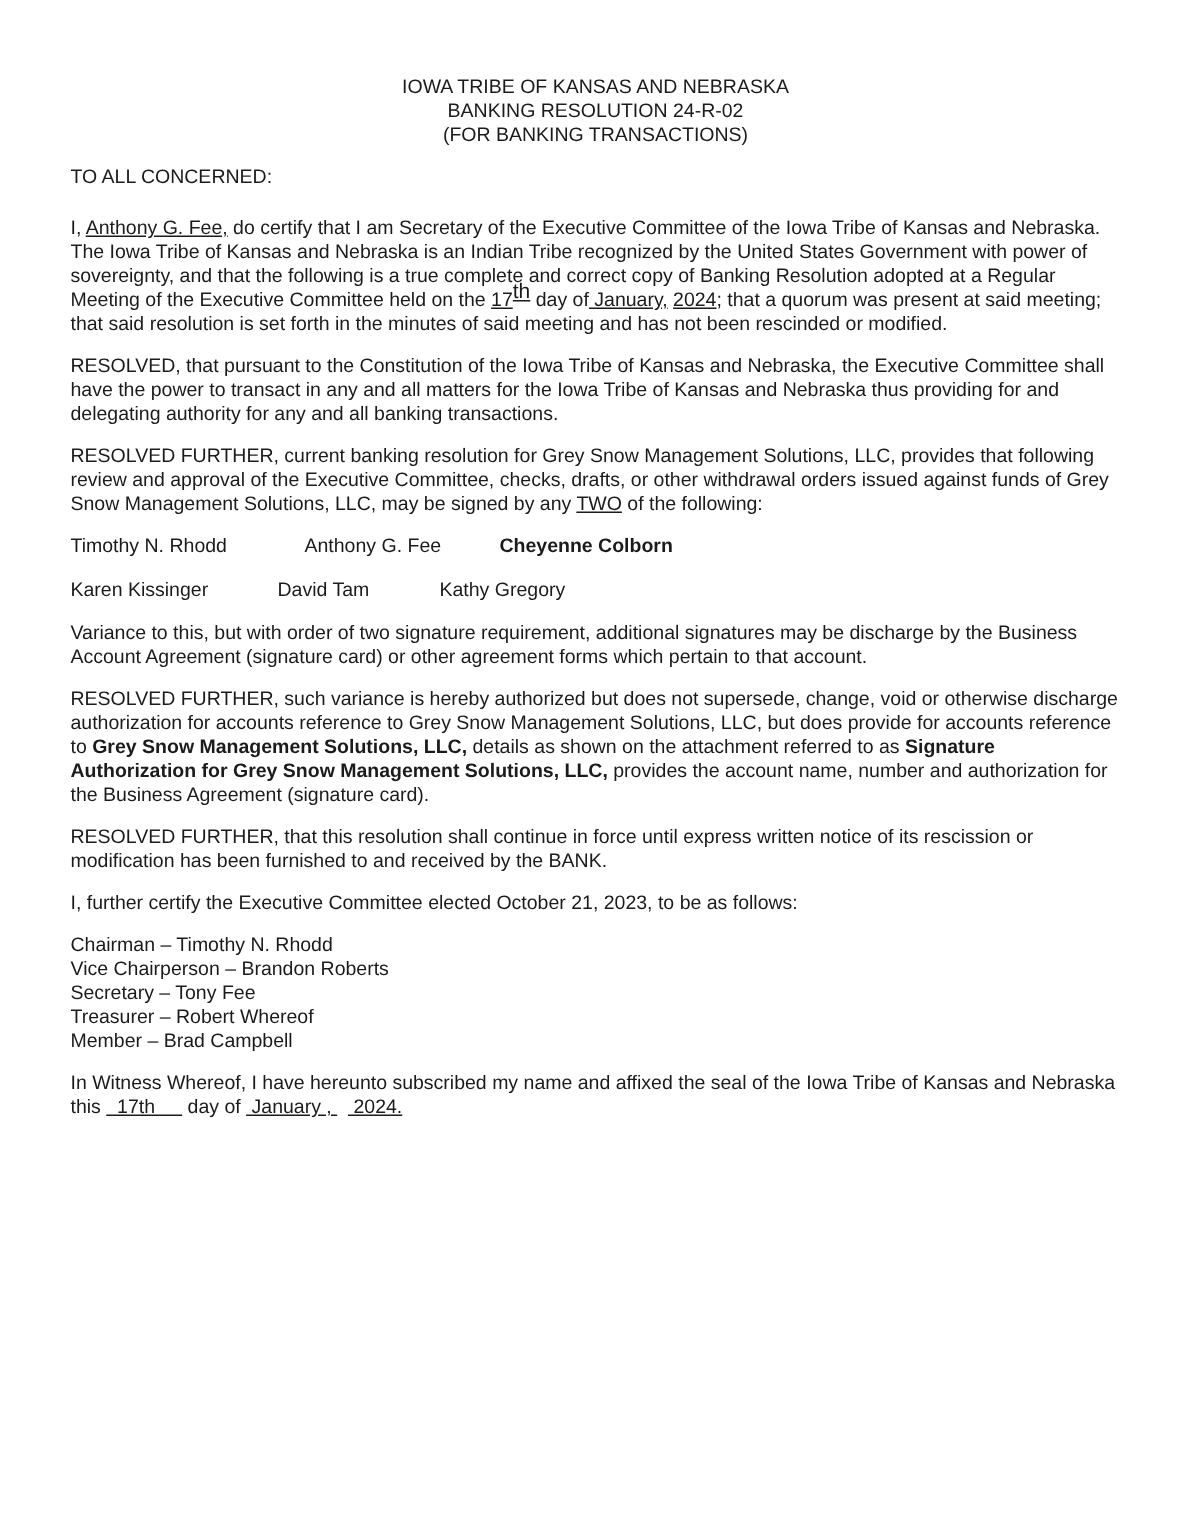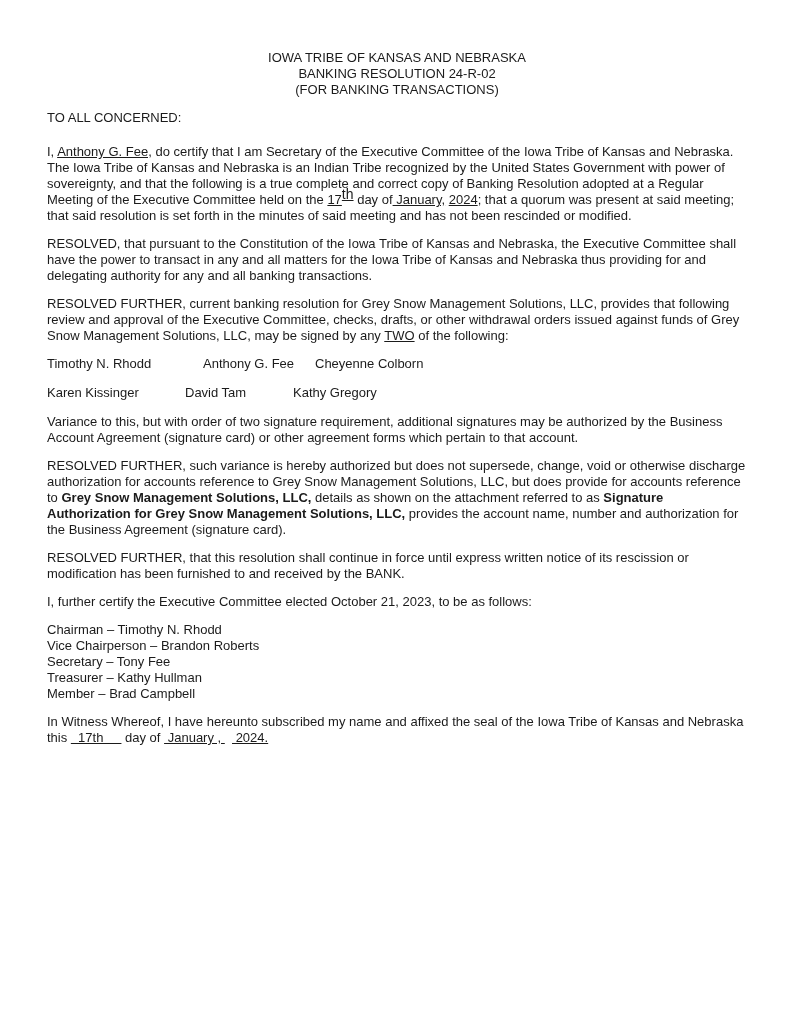--- a/index.html
+++ b/index.html
@@ -16,21 +16,21 @@
   .title-block{text-align:center;margin-bottom:12px;}
   .salutation{margin-bottom:18px;}
   .para{margin-bottom:12px;}
   .u{text-decoration:underline;}
   .b{font-weight:bold;}
   sup{font-size:14px;line-height:0;vertical-align:super;}
   .tabs{position:relative;height:16px;margin-bottom:13px;text-align:right;}
   .tabs span{position:absolute;top:0;white-space:nowrap;}
   .row1 span:nth-child(1){left:0;}
   .row1 span:nth-child(2){left:156px;}
-  .row1 span:nth-child(3){left:268px;}
+  .row1 span:nth-child(3){left:286px;font-weight:bold;}
   .row2 span:nth-child(1){left:0;}
   .row2 span:nth-child(2){left:138px;}
   .row2 span:nth-child(3){left:246px;}
   .officers div{line-height:16px;}
   .attest{position:absolute;left:468px;top:822px;}
   .sig-block{position:absolute;text-align:right;}
   .sig-right{left:465px;top:887px;}
   .sig-left{left:93px;top:946px;}
   .sig-line{height:7px;border-bottom:2px solid #1a1a1a;margin-bottom:2px;}
   .sig-right .sig-line{width:194px;}
@@ -62,33 +62,33 @@
       <span>Anthony G. Fee</span>
       <span>Cheyenne Colborn</span>
     </div>
 
     <div class="tabs row2">
       <span>Karen Kissinger</span>
       <span>David Tam</span>
       <span>Kathy Gregory</span>
     </div>
 
-    <div class="para">Variance to this, but with order of two signature requirement, additional signatures may be authorized by the Business Account Agreement (signature card) or other agreement forms which pertain to that account.</div>
+    <div class="para">Variance to this, but with order of two signature requirement, additional signatures may be discharge by the Business Account Agreement (signature card) or other agreement forms which pertain to that account.</div>
 
     <div class="para"><span>RESOLVED FURTHER, such variance is hereby authorized but does not supersede, change, void or otherwise discharge authorization for accounts reference to Grey Snow Management Solutions, LLC, but does provide for accounts reference to </span><span class="b">Grey Snow Management Solutions, LLC,</span><span> details as shown on the attachment referred to as </span><span class="b">Signature Authorization for Grey Snow Management Solutions, LLC,</span><span> provides the account name, number and authorization for the Business Agreement (signature card).</span></div>
 
     <div class="para">RESOLVED FURTHER, that this resolution shall continue in force until express written notice of its rescission or modification has been furnished to and received by the BANK.</div>
 
     <div class="para">I, further certify the Executive Committee elected October 21, 2023, to be as follows:</div>
 
     <div class="officers para">
       <div>Chairman – Timothy N. Rhodd</div>
       <div>Vice Chairperson – Brandon Roberts</div>
       <div>Secretary – Tony Fee</div>
-      <div>Treasurer – Kathy Hullman</div>
+      <div>Treasurer – Robert Whereof</div>
       <div>Member – Brad Campbell</div>
     </div>
 
     <div class="para"><span>In Witness Whereof, I have hereunto subscribed my name and affixed the seal of the Iowa Tribe of Kansas and Nebraska this </span><span class="u">&nbsp;&nbsp;17th&nbsp;&nbsp;&nbsp;&nbsp;&nbsp;</span><span> day of </span><span class="u">&nbsp;January&nbsp;,&nbsp;</span><span>&nbsp;&nbsp;</span><span class="u">&nbsp;2024.</span></div>
 
   </div>
 
   <div class="attest">ATTEST:</div>
 
   <div class="sig-block sig-right">

